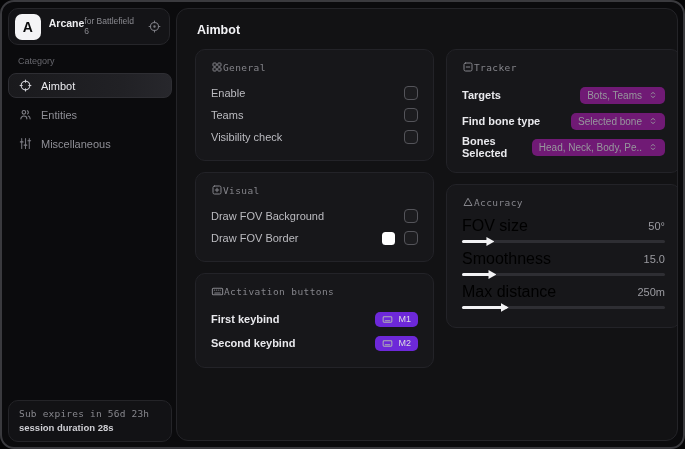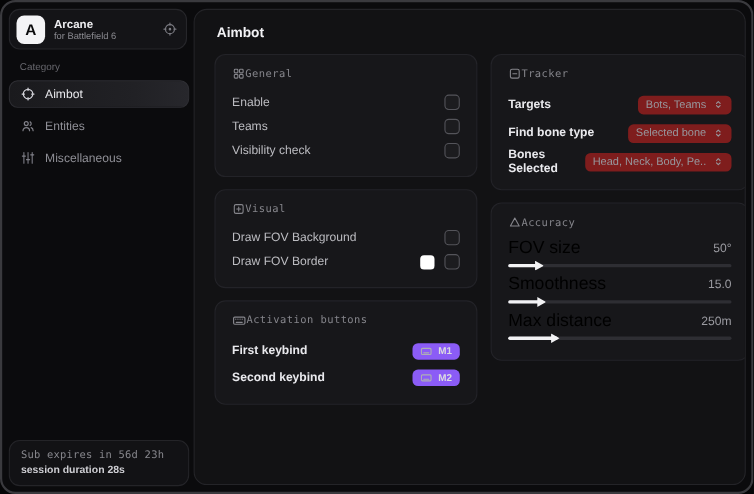--- a/index.html
+++ b/index.html
@@ -4,21 +4,21 @@
 <style>
   html,body{margin:0;padding:0;background:#050506;font-family:"Liberation Sans",sans-serif;}
   .window{position:relative;width:685px;height:449px;box-sizing:border-box;background:#0b0b0d;
     border:2px solid #3a3a3e;border-radius:14px;overflow:hidden;}
   
   .sidebar{position:absolute;left:0;top:0;width:176px;height:100%;}
   .header-card{margin:6px 8px 0 6px;height:37px;box-sizing:border-box;display:flex;align-items:center;gap:8px;
     background:#141417;border:1px solid #26262a;border-radius:10px;padding:0 8px 0 6px;}
   .logo{width:26px;height:26px;border-radius:7px;background:#f4f4f6;color:#0a0a0b;font-weight:bold;
     font-size:14px;display:flex;align-items:center;justify-content:center;}
-  .app-text{display:flex;flex-direction:column;line-height:1.15;}
+  .app-text{display:flex;flex-direction:row;line-height:1.15;}
   .app-name{font-size:10.5px;font-weight:bold;color:#ededf0;}
   .app-sub{font-size:8.5px;color:#8a8a90;}
   .hdr-ic{margin-left:auto;color:#7c7c83;display:flex;}
   .cat-label{margin:11px 0 7px 16px;font-size:9px;color:#67676d;}
   .nav-item{height:25px;margin:0 6px 4px 6px;display:flex;align-items:center;gap:9px;padding:0 10px;
     border-radius:8px;font-size:11px;color:#8f8f96;border:1px solid transparent;box-sizing:border-box;cursor:default;}
   .nav-item .ic{color:#808088;}
   .nav-item.selected{background:linear-gradient(90deg,#1a1a1d 0%,#212125 70%,#27272c 100%);
     border-color:#2e2e33;color:#e9e9ed;}
   .nav-item.selected .ic{color:#d2d2d8;}
@@ -37,24 +37,24 @@
     margin-bottom:11px;box-sizing:border-box;}
   .panel-h{display:flex;align-items:center;gap:0;color:#85858b;margin-bottom:9px;
     font-family:"DejaVu Sans Mono",monospace;font-size:9.5px;letter-spacing:.4px;}
   .row{display:flex;align-items:center;height:22px;}
   .row .lbl{font-size:11px;color:#bcbcc1;}
   .row .lbl.strong{color:#e9e9ed;font-weight:bold;}
   .spacer{flex:1;}
   .checkbox{width:14px;height:14px;border-radius:4px;border:1.5px solid #54545a;background:#1c1c1f;
     box-sizing:border-box;cursor:pointer;}
   .swatch{width:13px;height:13px;border-radius:3.5px;margin-right:9px;cursor:pointer;}
-  .key-badge{display:flex;gap:5px;background:#8b5cf6;border-radius:5px;
-    padding:2px 7px;font-size:9px;font-weight:bold;color:#dcdce0;cursor:pointer;}
+  .key-badge{display:flex;gap:5px;background:#6d28d9;border-radius:5px;
+    padding:2px 7px;font-size:9px;font-weight:normal;color:#dcdce0;cursor:pointer;}
   .key-badge .ic{color:#aeaeb4;}
-  .dd-pill{display:flex;align-items:center;gap:6px;background:#7f1d1d;border-radius:5px;
+  .dd-pill{display:flex;align-items:center;gap:6px;background:#701a75;border-radius:5px;
     padding:3px 7px;font-size:10px;color:#97979d;cursor:pointer;max-width:148px;}
   .dd-pill .dd-text{white-space:nowrap;overflow:hidden;text-overflow:ellipsis;}
   .t-row{height:26px;}
   
   .acc-group{margin-bottom:7px;}
   .acc-top{display:flex;align-items:center;height:18px;justify-content:flex-end;}
   .acc-val{font-size:11px;color:#9b9ba1;}
   .slider{position:relative;height:3px;background:#2e2e33;border-radius:2px;margin:5px 0 6px 0;cursor:pointer;}
   .slider-fill{position:relative;height:3px;background:#f2f2f4;border-radius:2px;width:15%;}
   .slider-thumb{position:absolute;right:-2px;top:-3px;width:8px;height:9px;background:#f2f2f4;

